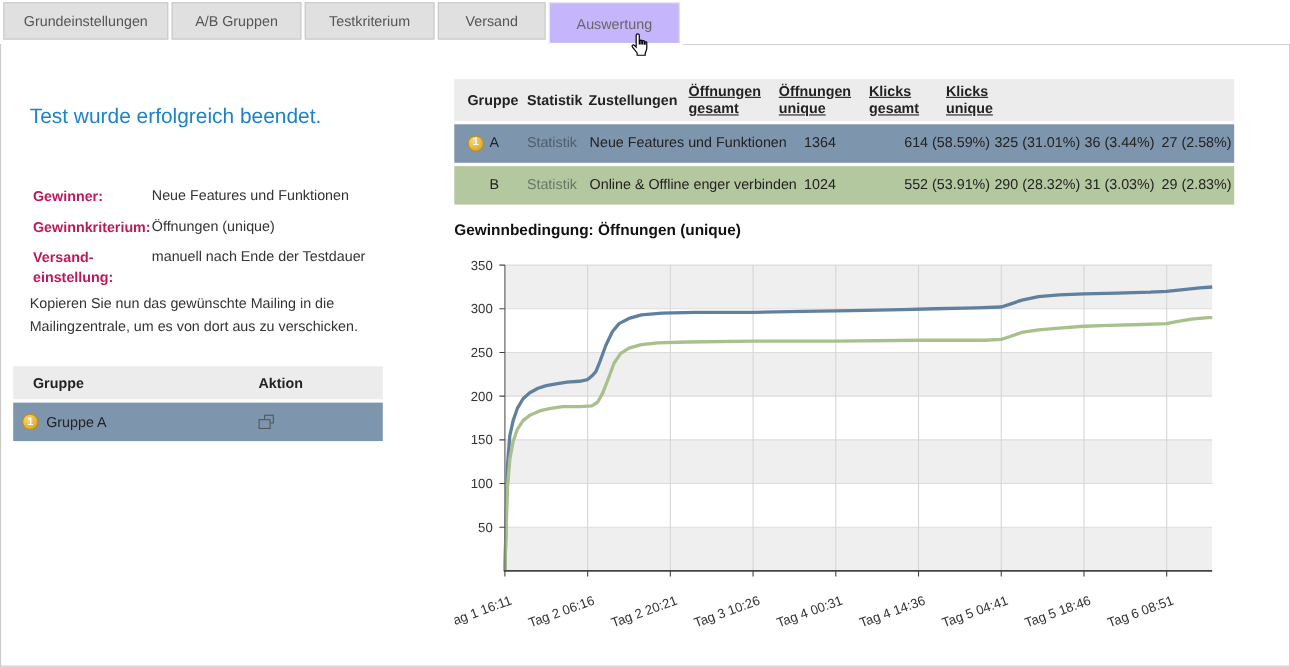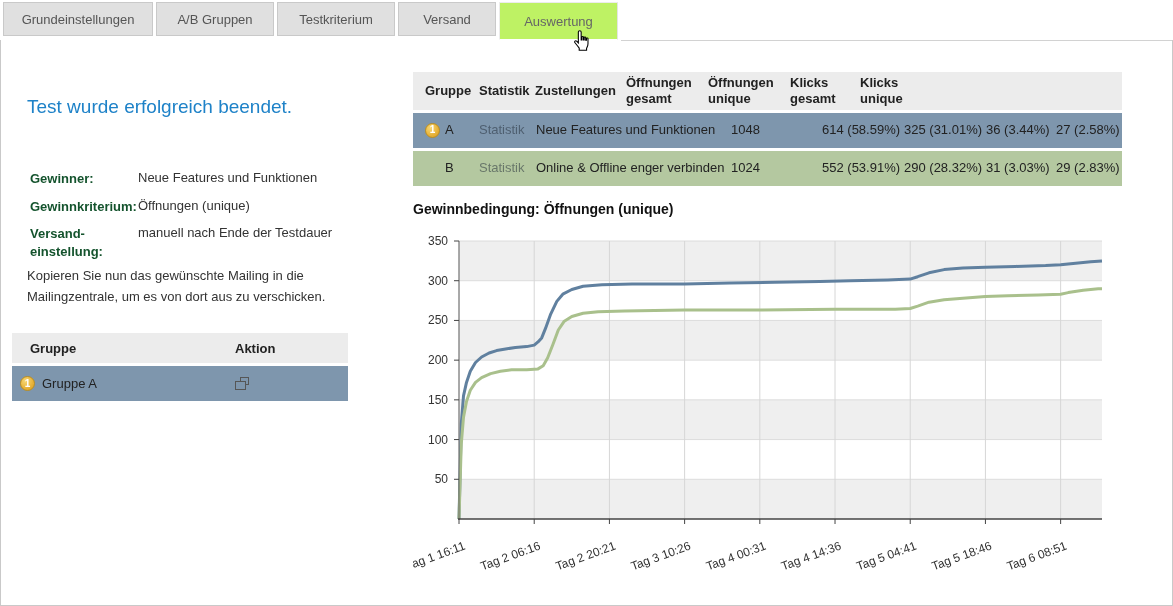--- a/index.html
+++ b/index.html
@@ -7,28 +7,28 @@
     width:1173px;height:606px;position:relative;overflow:hidden;background:#fff;
     font-family:"Liberation Sans","DejaVu Sans",sans-serif;color:#222;
   }
   .page-frame{position:absolute;top:40px;left:0;width:1171px;height:565px;
     border-left:1px solid #c9c9c9;border-right:1px solid #c9c9c9;border-bottom:1px solid #c9c9c9;pointer-events:none;}
   
   .tabbar{position:absolute;top:0;left:0;width:1173px;display:flex;align-items:flex-start;padding-left:3px;box-sizing:border-box;}
   .tab{margin-top:2px;height:34px;background:#e0e0e0;border:1px solid #c9c9c9;box-sizing:border-box;
     display:flex;align-items:center;justify-content:center;font-size:13px;color:#555;margin-right:3px;cursor:pointer;}
   .tab.t1{width:150px}.tab.t2{width:118px}.tab.t3{width:118px}.tab.t4{width:98px}.tab.t5{width:119px}
-  .tab.active{height:38px;background:#bef264;border-color:#ececec #e4e4e4 #fff #ececec;color:#666;}
+  .tab.active{height:38px;background:#c4b5fd;border-color:#ececec #e4e4e4 #fff #ececec;color:#666;}
   .tab-filler{flex:1;height:40px;border-bottom:1px solid #d2d2d2;}
   
   .cursor{position:absolute;left:570px;top:28px;width:26px;height:26px;pointer-events:none;z-index:50;}
   
   .status-heading{position:absolute;left:27px;top:96px;font-size:19px;color:#1e82c8;}
   .field-row{position:absolute;left:30px;width:334px;display:flex;font-size:13px;}
-  .field-label{width:108px;font-weight:bold;color:#14532d;line-height:1.4;}
+  .field-label{width:108px;font-weight:bold;color:#be185d;line-height:1.4;}
   .field-value{flex:1;color:#333;}
   .fr1{top:170px}.fr2{top:198px}.fr3{top:225px}
   .note{position:absolute;left:27px;top:266px;width:332px;font-size:13px;color:#333;line-height:1.6;}
   .groups-table{position:absolute;left:12px;top:333px;width:336px;font-size:13px;}
   .gt-header{display:flex;height:30px;background:#ececec;font-weight:bold;align-items:center;}
   .gt-h1{width:223px;padding-left:18px;box-sizing:border-box;}
   .gt-h2{flex:1;}
   .gt-row{display:flex;height:35px;margin-top:3px;align-items:center;}
   .gt-c1{width:223px;display:flex;align-items:center;padding-left:8px;box-sizing:border-box;}
   .gt-c2{flex:1;display:flex;align-items:center;}
@@ -49,21 +49,21 @@
   .rt-row.body{height:35px;margin-top:3px;align-items:center;white-space:nowrap;}
   .rt-cell{box-sizing:border-box;line-height:1.25;}
   .c1{width:52px;padding-left:12px;display:flex;align-items:center;}
   .c2{width:58px;padding-left:14px;}
   .c3{width:196px;padding-left:13px;}
   .c4{width:98px;padding-left:12px;}
   .c5{width:82px;padding-left:5px;}
   .c6{width:82px;padding-left:5px;}
   .c7{width:70px;padding-left:5px;}
   .c8{width:71px;padding-left:5px;}
-  .hdr-wrap{white-space:normal;}
+  .hdr-wrap{white-space:normal;text-decoration:underline;}
   .muted{color:rgba(35,45,55,0.52);cursor:pointer;}
   .letter{display:inline-block;}
   
   .chart-title{position:absolute;left:413px;top:201px;font-size:14px;font-weight:bold;color:#111;}
   .chart-wrap{position:absolute;left:413px;top:233px;width:709px;height:350px;}
   svg{font-family:inherit;}
 </style>
 </head>
 <body>
 
@@ -139,21 +139,21 @@
     <div class="rt-cell c7 hdr-wrap">Klicks gesamt</div>
     <div class="rt-cell c8 hdr-wrap">Klicks unique</div>
   </div>
   <div class="rt-row body row-blue">
     <div class="rt-cell c1">
       <span class="medal" style="margin-right:5px">1</span>
       <span class="letter">A</span>
     </div>
     <div class="rt-cell c2 muted">Statistik</div>
     <div class="rt-cell c3">Neue Features und Funktionen</div>
-    <div class="rt-cell c4">1048</div>
+    <div class="rt-cell c4">1364</div>
     <div class="rt-cell c5">614 (58.59%)</div>
     <div class="rt-cell c6">325 (31.01%)</div>
     <div class="rt-cell c7">36 (3.44%)</div>
     <div class="rt-cell c8">27 (2.58%)</div>
   </div>
   <div class="rt-row body row-green">
     <div class="rt-cell c1">
       <span class="medal-slot" style="width:20px"></span>
       <span class="letter">B</span>
     </div>

